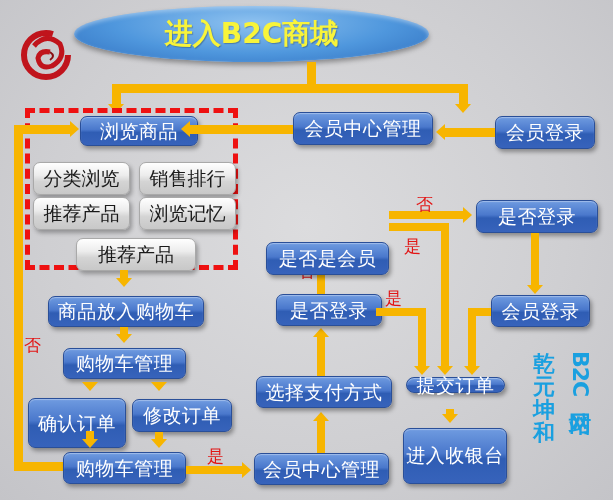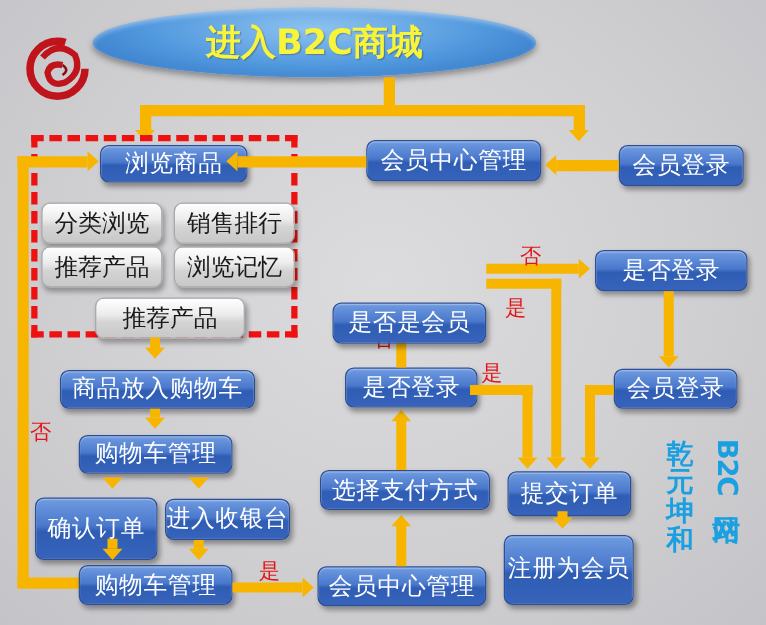--- a/index.html
+++ b/index.html
@@ -96,21 +96,21 @@
 <div class="line" style="left:120px;top:270px;width:8px;height:9px;"></div>
 <div class="box" style="left:48px;top:296px;width:156px;height:31px;">商品放入购物车</div>
 
 <div class="line" style="left:120px;top:327px;width:8px;height:7px;"></div>
 <div class="arr down" style="left:116px;top:334px;"></div>
 <div class="box" style="left:63px;top:348px;width:123px;height:31px;">购物车管理</div>
 
 <div class="arr down" style="left:82px;top:382px;"></div>
 <div class="arr down" style="left:151px;top:382px;"></div>
 <div class="box" style="left:28px;top:398px;width:98px;height:50px;">确认订单</div>
-<div class="box" style="left:132px;top:399px;width:100px;height:33px;">进入收银台</div>
+<div class="box" style="left:132px;top:399px;width:100px;height:33px;">修改订单</div>
 
 <div class="line" style="left:86px;top:431px;width:8px;height:8px;"></div>
 <div class="arr down" style="left:82px;top:439px;"></div>
 <div class="line" style="left:155px;top:432px;width:8px;height:7px;"></div>
 <div class="arr down" style="left:151px;top:439px;"></div>
 <div class="box" style="left:63px;top:452px;width:123px;height:32px;">购物车管理</div>
 
 <div class="line" style="left:186px;top:466px;width:56px;height:8px;"></div>
 <div class="arr right" style="left:242px;top:462px;"></div>
 <div class="lbl" style="left:207px;top:445px;">是</div>
@@ -146,26 +146,26 @@
 
 <div class="box" style="left:476px;top:200px;width:122px;height:33px;">是否登录</div>
 <div class="line" style="left:531px;top:233px;width:8px;height:52px;"></div>
 <div class="arr down" style="left:527px;top:285px;"></div>
 <div class="box" style="left:491px;top:295px;width:99px;height:32px;">会员登录</div>
 
 <div class="line" style="left:468px;top:308px;width:23px;height:8px;"></div>
 <div class="line" style="left:468px;top:308px;width:8px;height:58px;"></div>
 <div class="arr down" style="left:464px;top:366px;"></div>
 
-<div class="box" style="left:406px;top:377px;width:99px;height:36px;">提交订单</div>
+<div class="box" style="left:406px;top:377px;width:99px;height:16px;border-radius:12px;">提交订单</div>
 <div class="line" style="left:446px;top:409px;width:8px;height:6px;"></div>
 <div class="arr down" style="left:442px;top:414px;"></div>
 
 <div class="box multi" style="left:403px;top:428px;width:104px;height:56px;">
-  <span>注册为会员</span>
+  <span>进入收银台</span>
 </div>
 
 <div class="brand" style="left:531px;top:352px;">
   <div>乾</div>
   <div>元</div>
   <div>坤</div>
   <div>和</div>
 </div>
 <div class="brand rot" style="left:562px;top:350px;width:30px;letter-spacing:-1px;">B2C网站</div>
 

